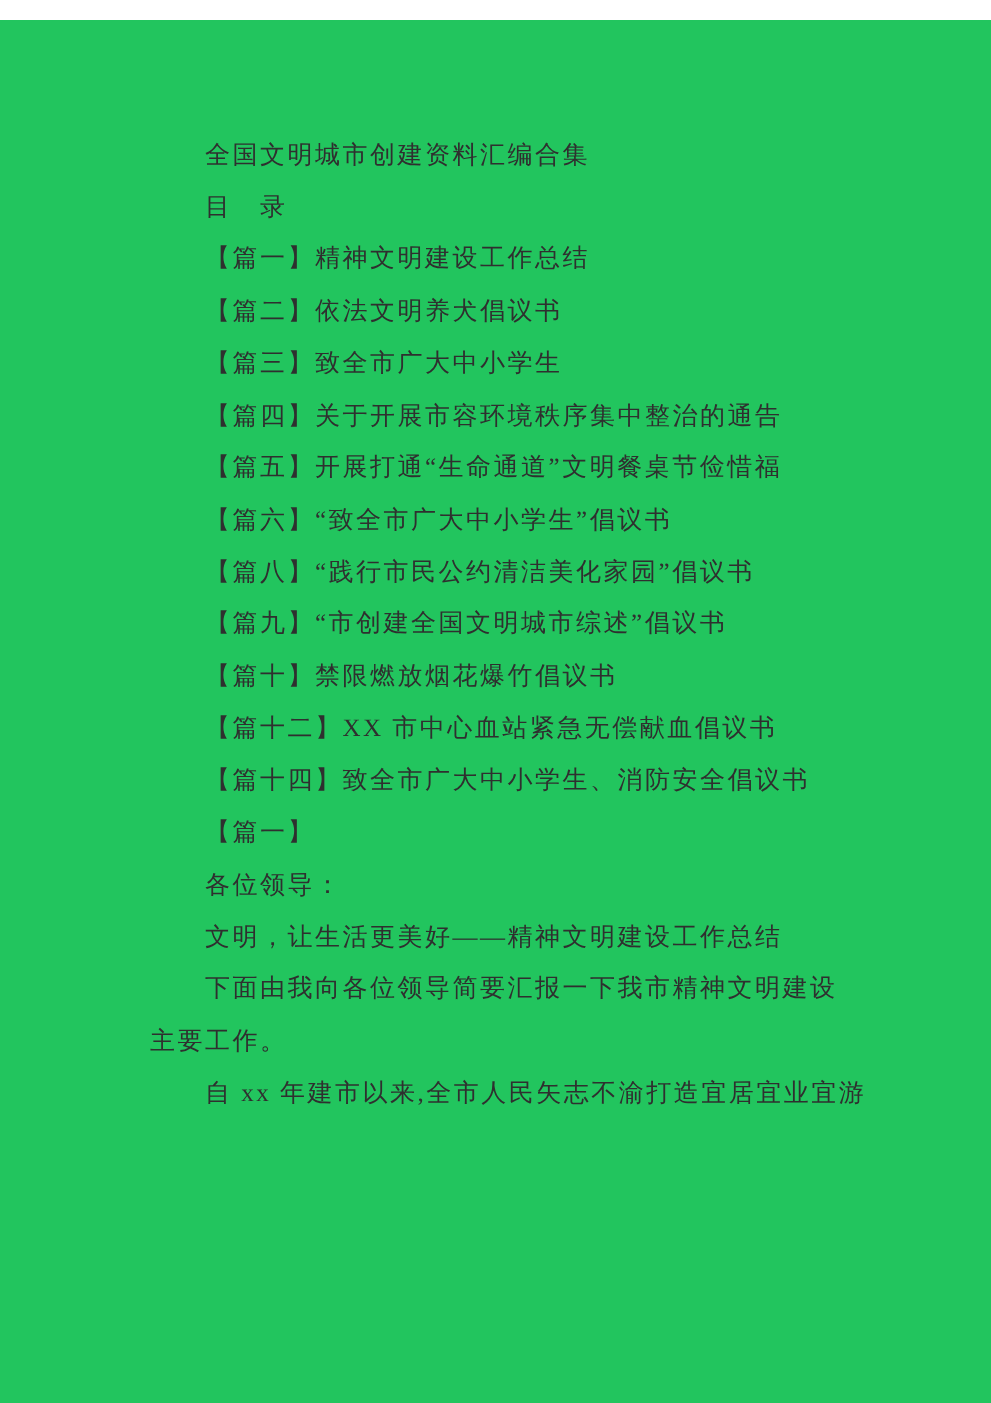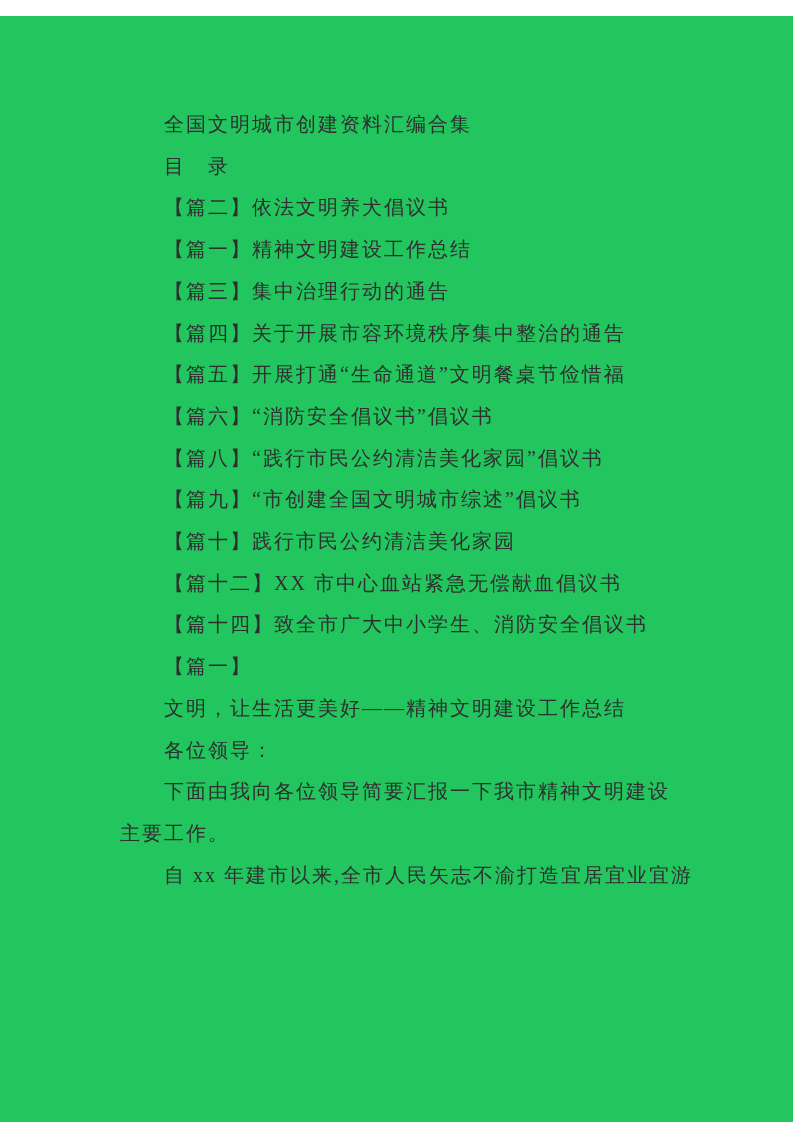--- a/index.html
+++ b/index.html
@@ -40,33 +40,33 @@
 </style>
 </head>
 <body>
 
 <div class="page">
   <div class="content">
 
     <p class="line">全国文明城市创建资料汇编合集</p>
     <p class="line">目　录</p>
 
+    <p class="line">【篇一】精神文明建设工作总结</p>
     <p class="line">【篇二】依法文明养犬倡议书</p>
-    <p class="line">【篇一】精神文明建设工作总结</p>
-    <p class="line">【篇三】集中治理行动的通告</p>
+    <p class="line">【篇三】致全市广大中小学生</p>
     <p class="line">【篇四】关于开展市容环境秩序集中整治的通告</p>
     <p class="line">【篇五】开展打通“生命通道”文明餐桌节俭惜福</p>
-    <p class="line">【篇六】“消防安全倡议书”倡议书</p>
+    <p class="line">【篇六】“致全市广大中小学生”倡议书</p>
     <p class="line">【篇八】“践行市民公约清洁美化家园”倡议书</p>
     <p class="line">【篇九】“市创建全国文明城市综述”倡议书</p>
-    <p class="line">【篇十】践行市民公约清洁美化家园</p>
+    <p class="line">【篇十】禁限燃放烟花爆竹倡议书</p>
     <p class="line">【篇十二】XX 市中心血站紧急无偿献血倡议书</p>
     <p class="line">【篇十四】致全市广大中小学生、消防安全倡议书</p>
 
     <p class="line">【篇一】</p>
+    <p class="line">各位领导：</p>
     <p class="line">文明，让生活更美好——精神文明建设工作总结</p>
-    <p class="line">各位领导：</p>
     <p class="line">下面由我向各位领导简要汇报一下我市精神文明建设</p>
     <p class="line cont">主要工作。</p>
     <p class="line">自 xx 年建市以来,全市人民矢志不渝打造宜居宜业宜游</p>
 
   </div>
 </div>
 
 </body></html>

